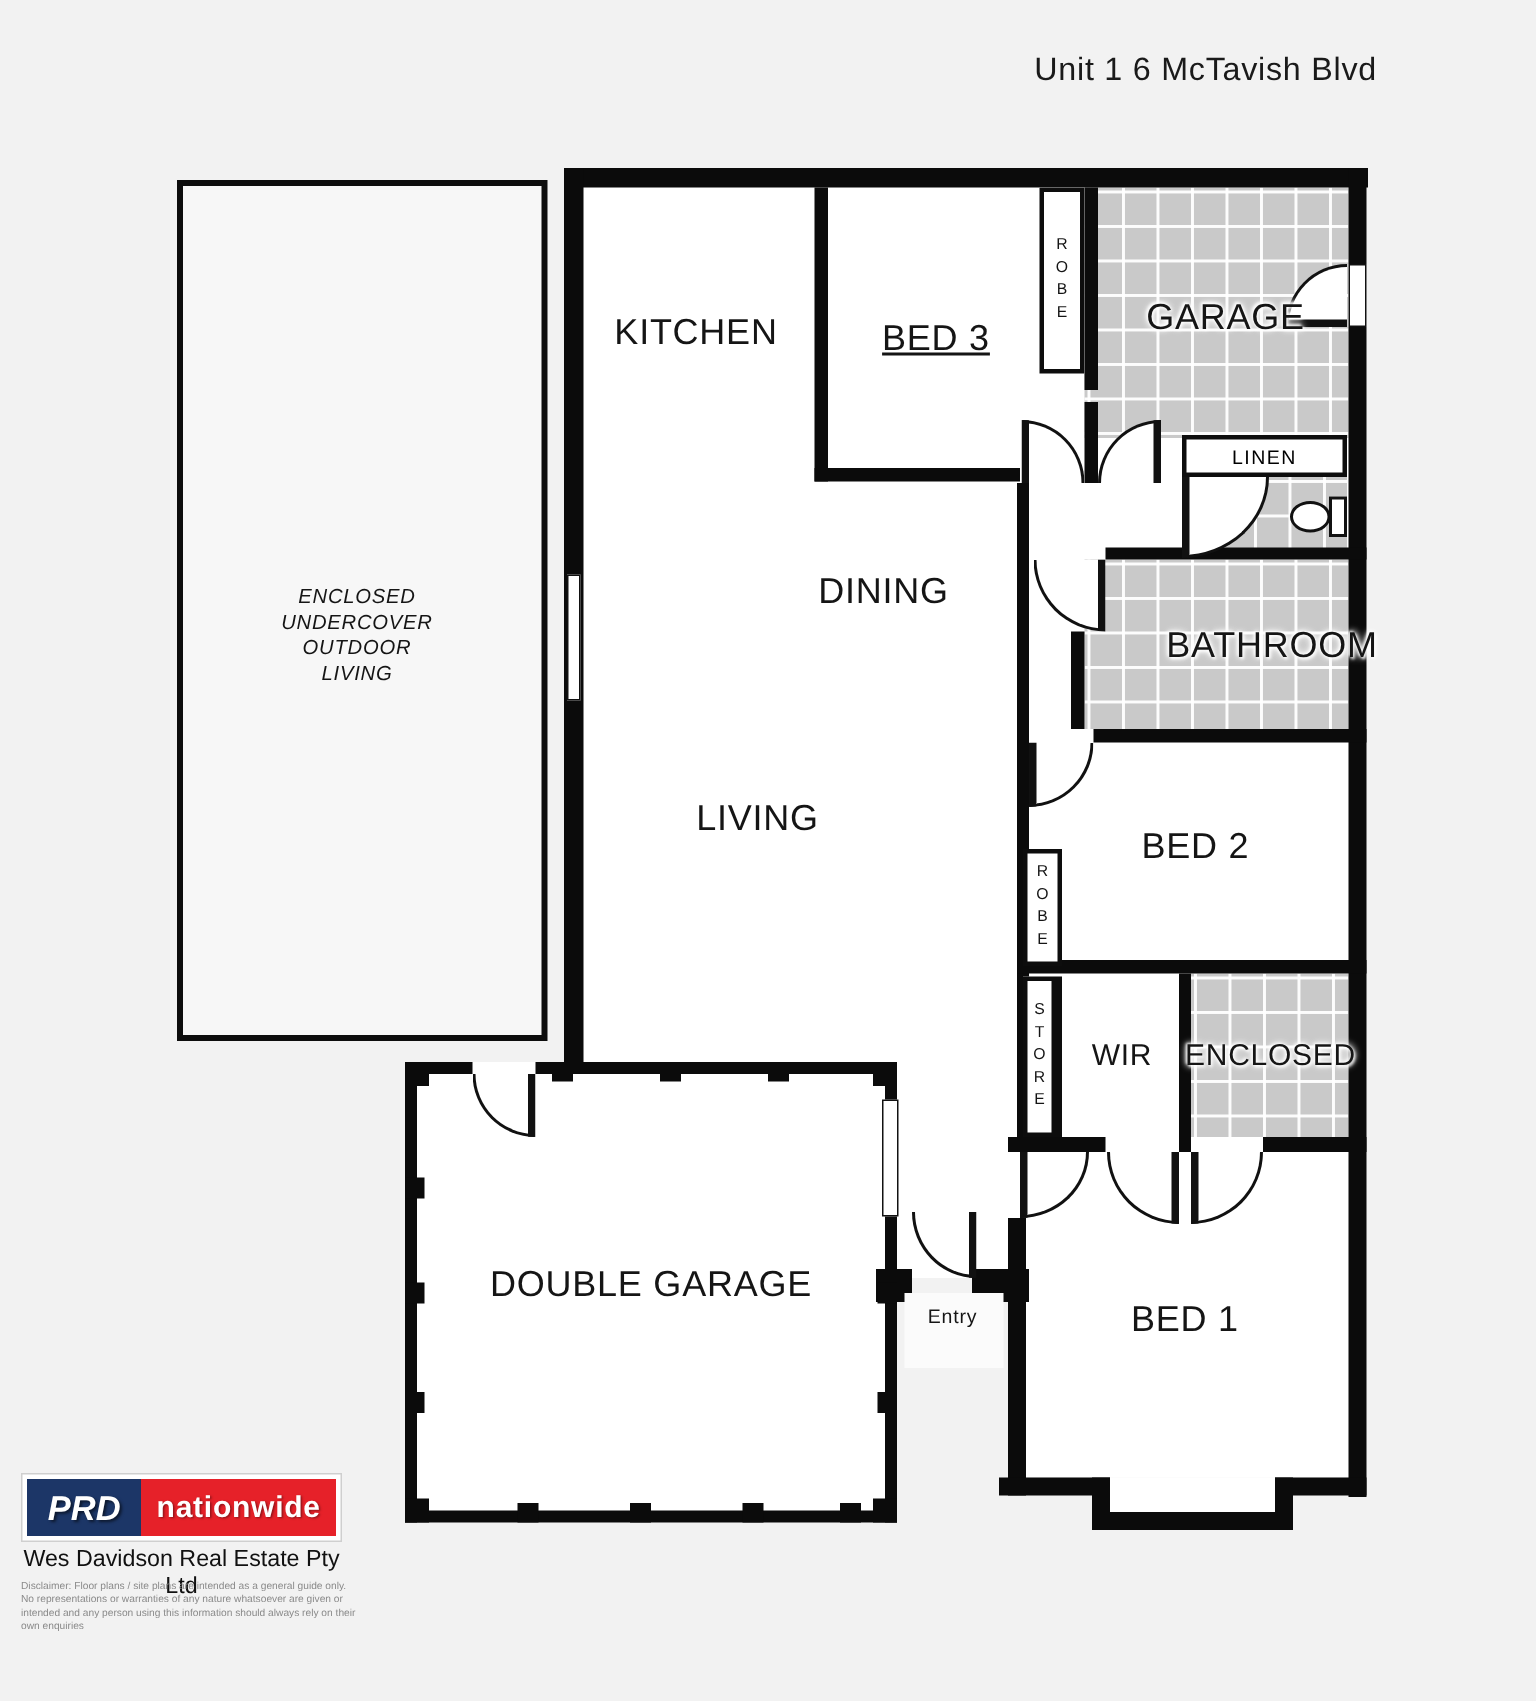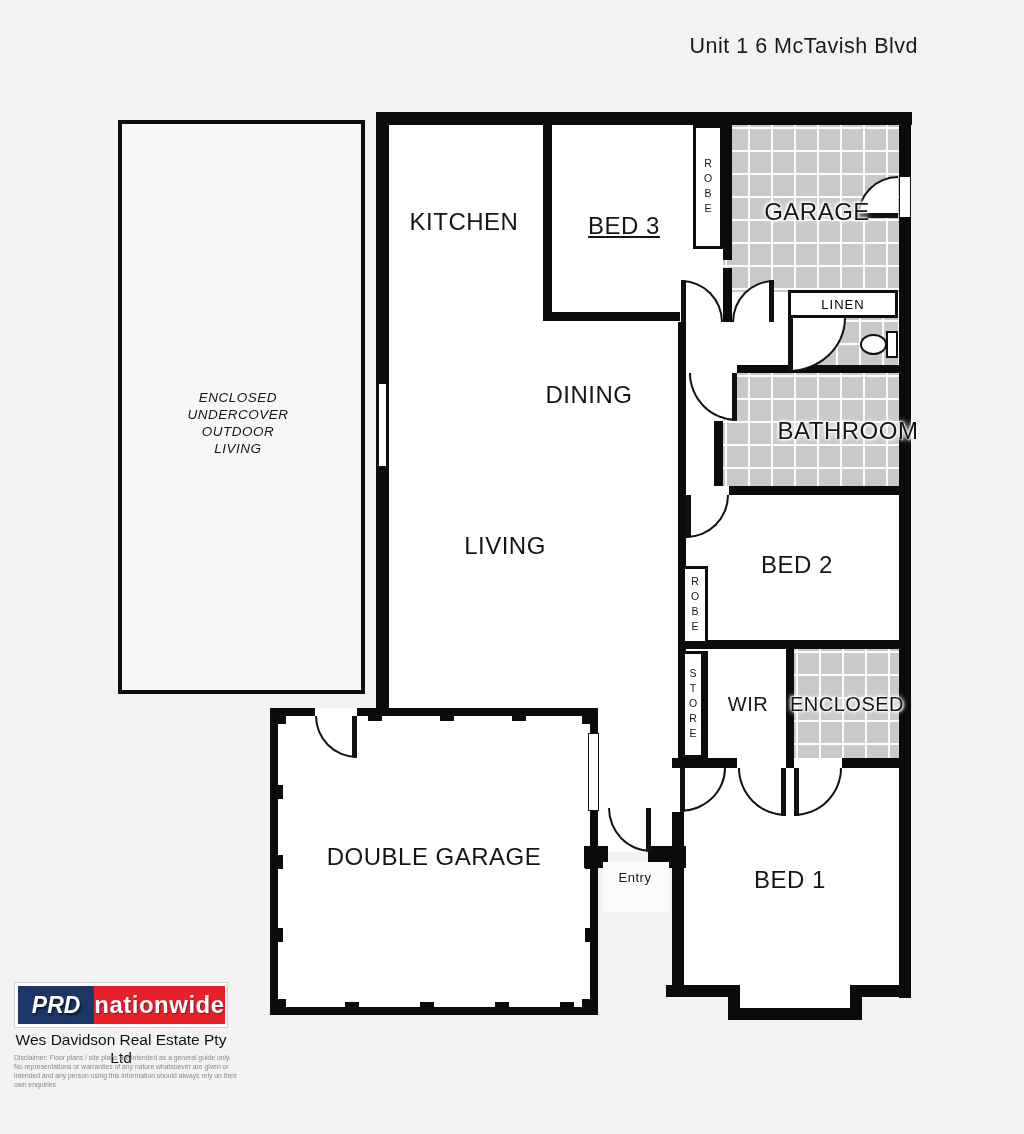--- a/index.html
+++ b/index.html
@@ -35,21 +35,21 @@
   .pier{position:absolute;background:var(--wall,#0b0b0b);}
   #title{position:absolute;left:640px;top:34px;width:278px;height:30px;text-align:right;
      font-size:21.5px;color:#1a1a1a;letter-spacing:.5px;}
   
   #logo-card{position:absolute;left:14px;top:982px;width:214px;height:46px;display:flex;
      background:#fff;border:1px solid #cfcfcf;padding:3px;box-sizing:border-box;}
   #logo-left{flex:0 0 37%;background:var(--navy,#1c3667);color:#fff;display:flex;align-items:center;
      justify-content:center;font-size:23px;font-weight:bold;font-style:italic;
      text-shadow:1.5px 1.5px 2px rgba(0,0,0,.55);}
   #logo-right{flex:1;background:var(--red,#e62129);color:#fff;display:flex;align-items:center;
-     justify-content:center;font-size:24px;font-weight:bold;letter-spacing:.5px;
+     justify-content:center;font-size:20px;font-weight:bold;letter-spacing:.5px;
      text-shadow:1px 1px 1.5px rgba(0,0,0,.4);}
   #agency{position:absolute;left:6px;top:1031px;width:230px;text-align:center;font-size:15.5px;color:#111;}
   #disclaimer{position:absolute;left:14px;top:1053px;width:226px;font-size:6.8px;line-height:9px;
      color:#8a8a8a;}
   .toilet-bowl{position:absolute;background:#fff;border:2px solid #111;border-radius:50%;box-sizing:border-box;}
   .toilet-tank{position:absolute;background:#fff;border:2px solid #111;box-sizing:border-box;}
 </style>
 </head>
 <body>
 

